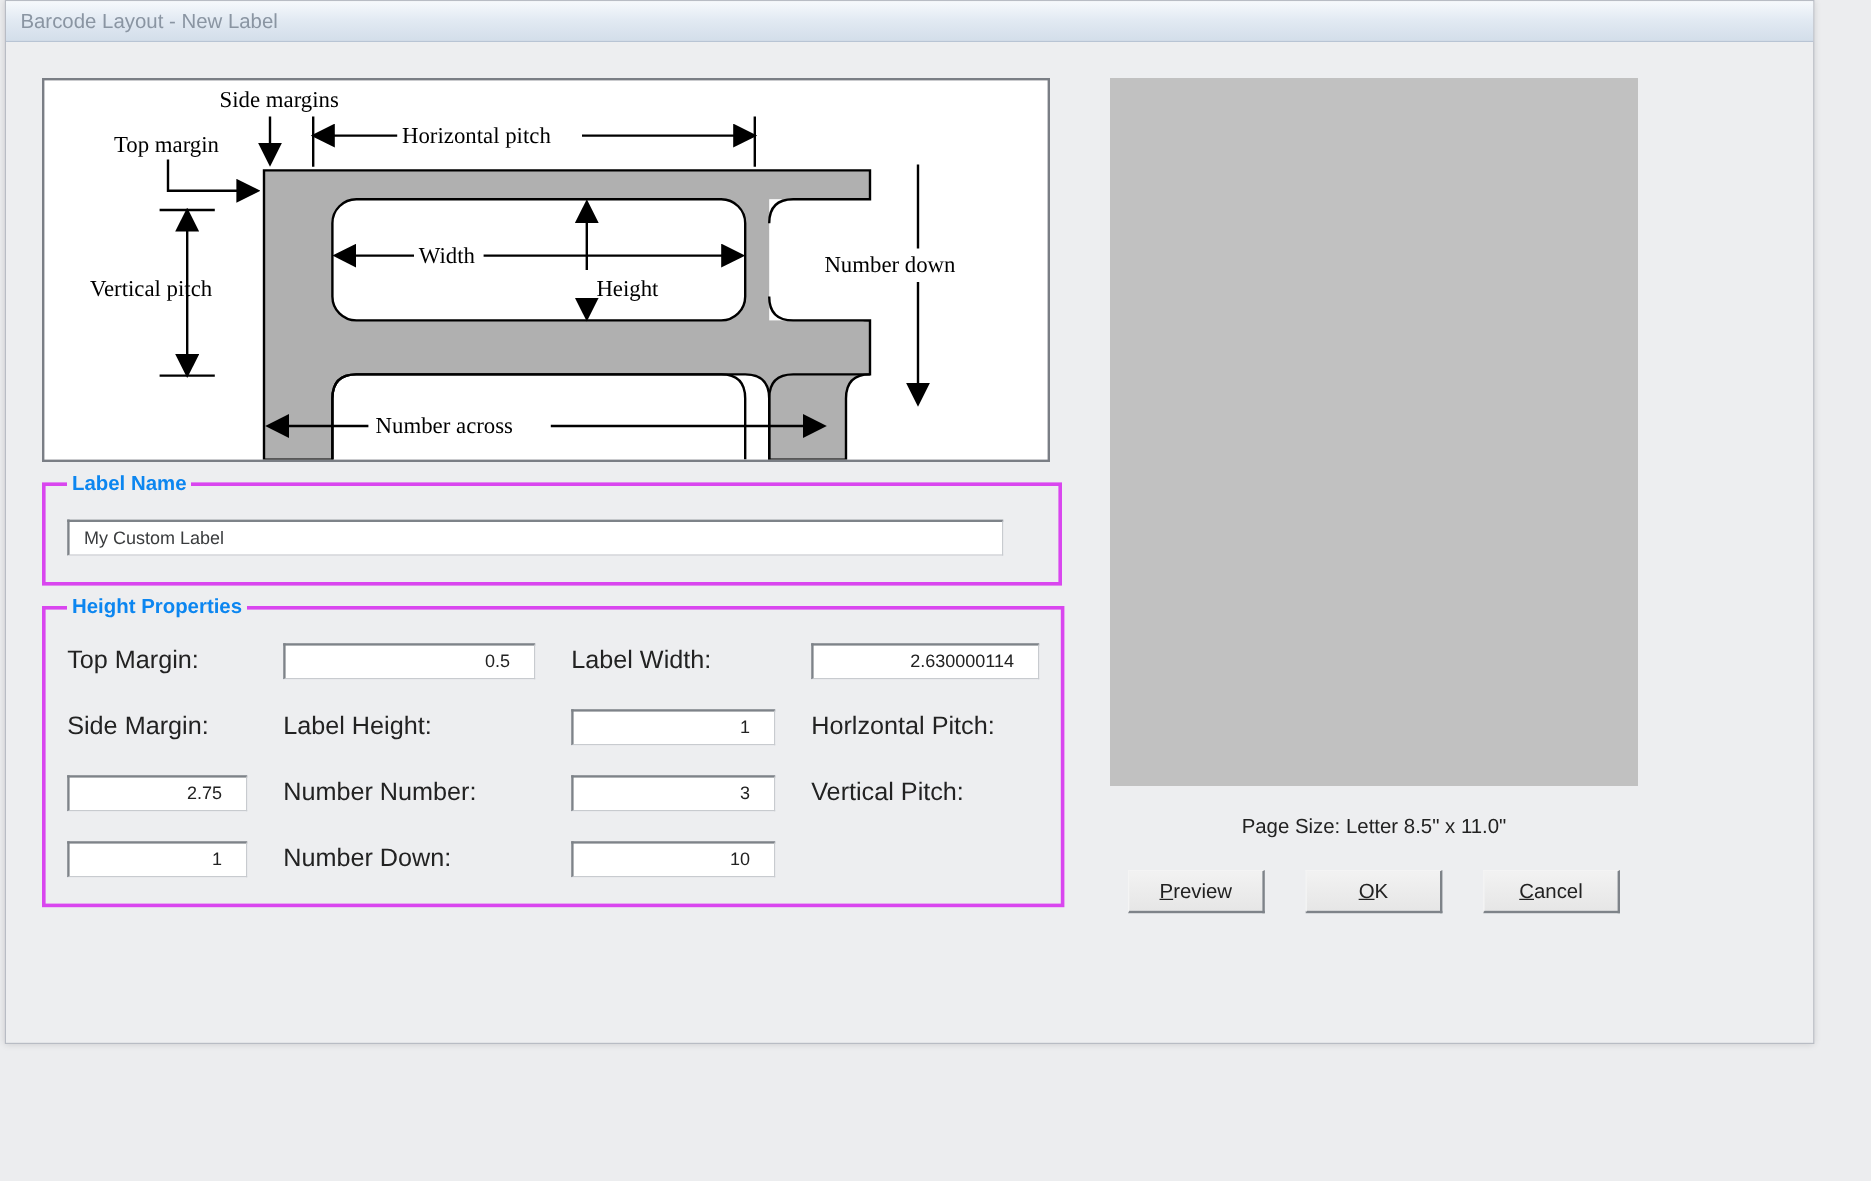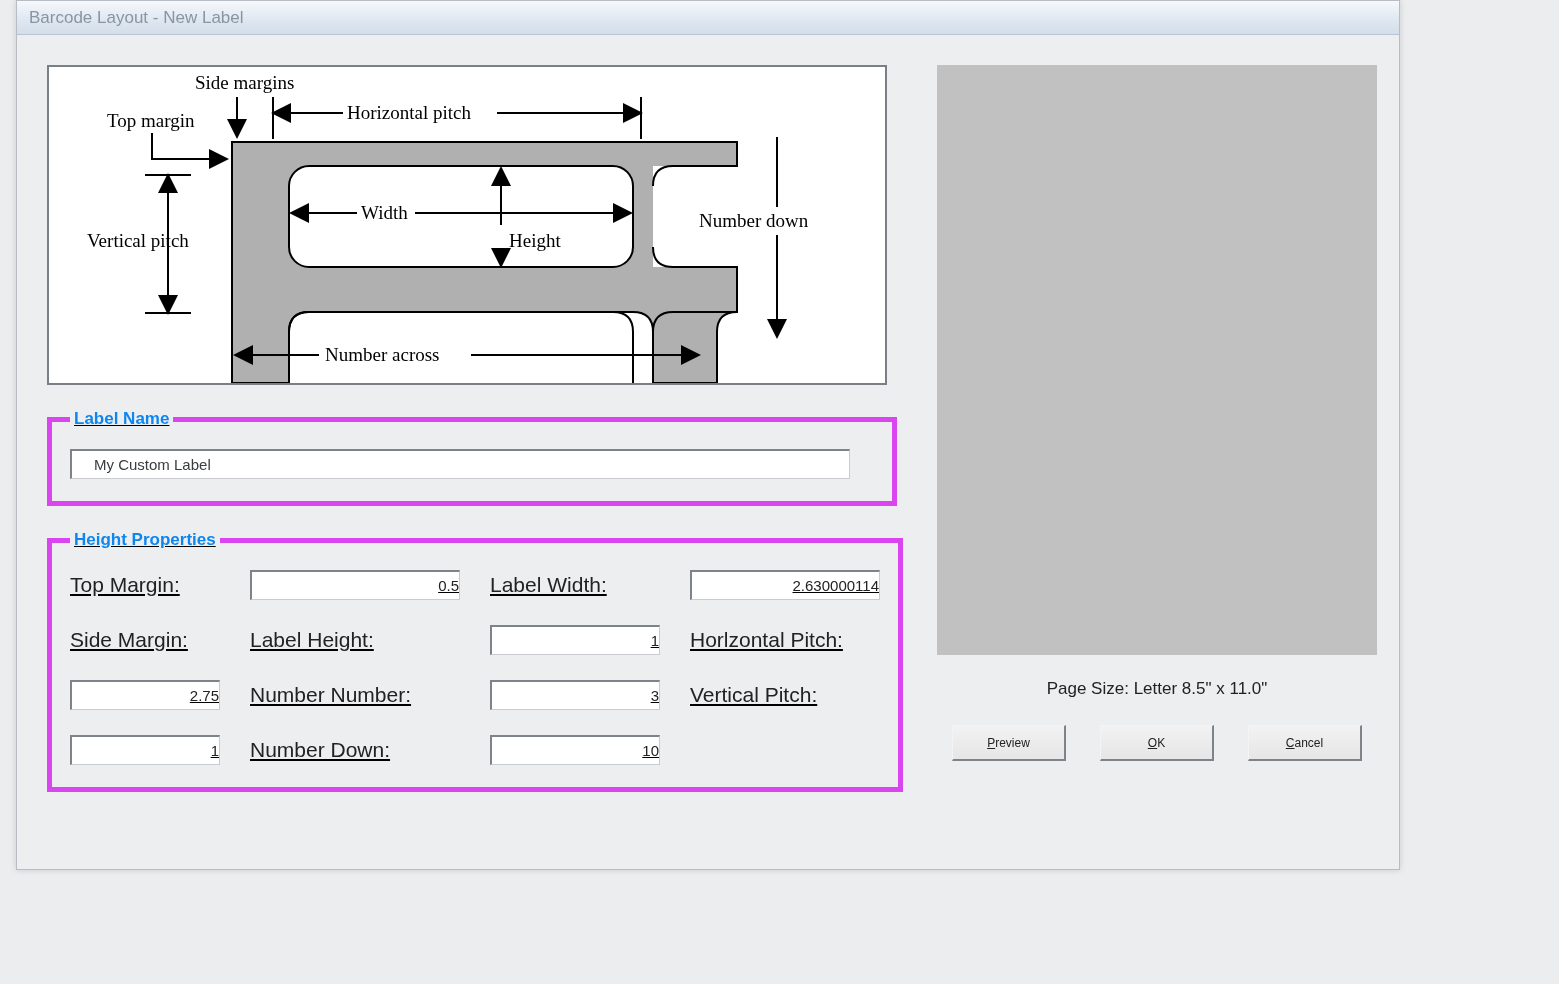--- a/index.html
+++ b/index.html
@@ -6,22 +6,22 @@
     body {
       font-family: Tahoma, Arial, sans-serif;
       font-size: 14px;
       background: #ECEDEF;
       width: 1559px;
       height: 984px;
       position: relative;
     }
     .window {
       position: absolute;
-      top: 0; left: 16px;
-      width: 1384px;
+      top: 0; left: 4px;
+      width: 1508px;
       height: 870px;
       background: #EDEEF0;
       border: 1px solid #B8BCC4;
       box-shadow: 0 0 6px rgba(0,0,0,0.15);
     }
     .titlebar {
       height: 34px;
       background: linear-gradient(to bottom, #F6F9FC 0%, #E1E9F2 50%, #D3DEEA 100%);
       border-bottom: 1px solid #B8C4D4;
       display: flex;
@@ -41,43 +41,42 @@
     .diagram-box {
       width: 840px;
       height: 320px;
       border: 2px solid #7A7E85;
       background: #fff;
       display: flex;
       justify-content: center;
     }
 
     fieldset {
-      border: 5px solid #d946ef;
-      margin-top: 24px;
+      border: 3px solid #d946ef;
+      margin-top: 8px;
       padding: 20px 18px 22px 18px;
       background: transparent;
-      text-decoration: underline;
     }
     fieldset > legend {
       color: #0C86F0;
       font-size: 17px;
       font-weight: bold;
       padding: 0 4px;
     }
     .text-input {
       width: 780px;
       height: 30px;
       border-top: 2px solid #7E8389;
       border-left: 2px solid #7E8389;
       border-right: 1px solid #C8CBCF;
       border-bottom: 1px solid #C8CBCF;
       background: #fff;
       font-family: inherit;
       font-size: 15px;
-      padding: 2px 22px;
+      padding: 2px 12px;
       color: #3A3C3E;
     }
 
     .props-grid {
       display: grid;
       grid-template-columns: 150px 210px 170px 190px;
       column-gap: 30px;
       row-gap: 25px;
       align-items: center;
     }
@@ -85,21 +84,21 @@
     .num-input {
       height: 30px;
       border-top: 2px solid #7E8389;
       border-left: 2px solid #7E8389;
       border-right: 1px solid #C8CBCF;
       border-bottom: 1px solid #C8CBCF;
       background: #fff;
       text-align: right;
       font-family: inherit;
       font-size: 15px;
-      padding: 2px 0;
+      padding: 2px 20px;
       color: #222;
       width: 100%;
     }
 
     .preview-panel {
       width: 440px;
       height: 590px;
       background: #C1C1C1;
     }
     .page-size {
@@ -114,21 +113,21 @@
     }
     .btn {
       width: 114px;
       height: 36px;
       background: linear-gradient(to bottom,#F2F2F2,#E6E6E6);
       border-top: 1px solid #F4F4F4;
       border-left: 1px solid #F4F4F4;
       border-right: 2px solid #7E8389;
       border-bottom: 2px solid #7E8389;
       font-family: inherit;
-      font-size: 12px;
+      font-size: 17px;
       color: #222;
       cursor: pointer;
     }
     .btn .ul { text-decoration: underline; }
   </style>
 </head>
 <body>
 
 <div class="window">
   <div class="titlebar">

